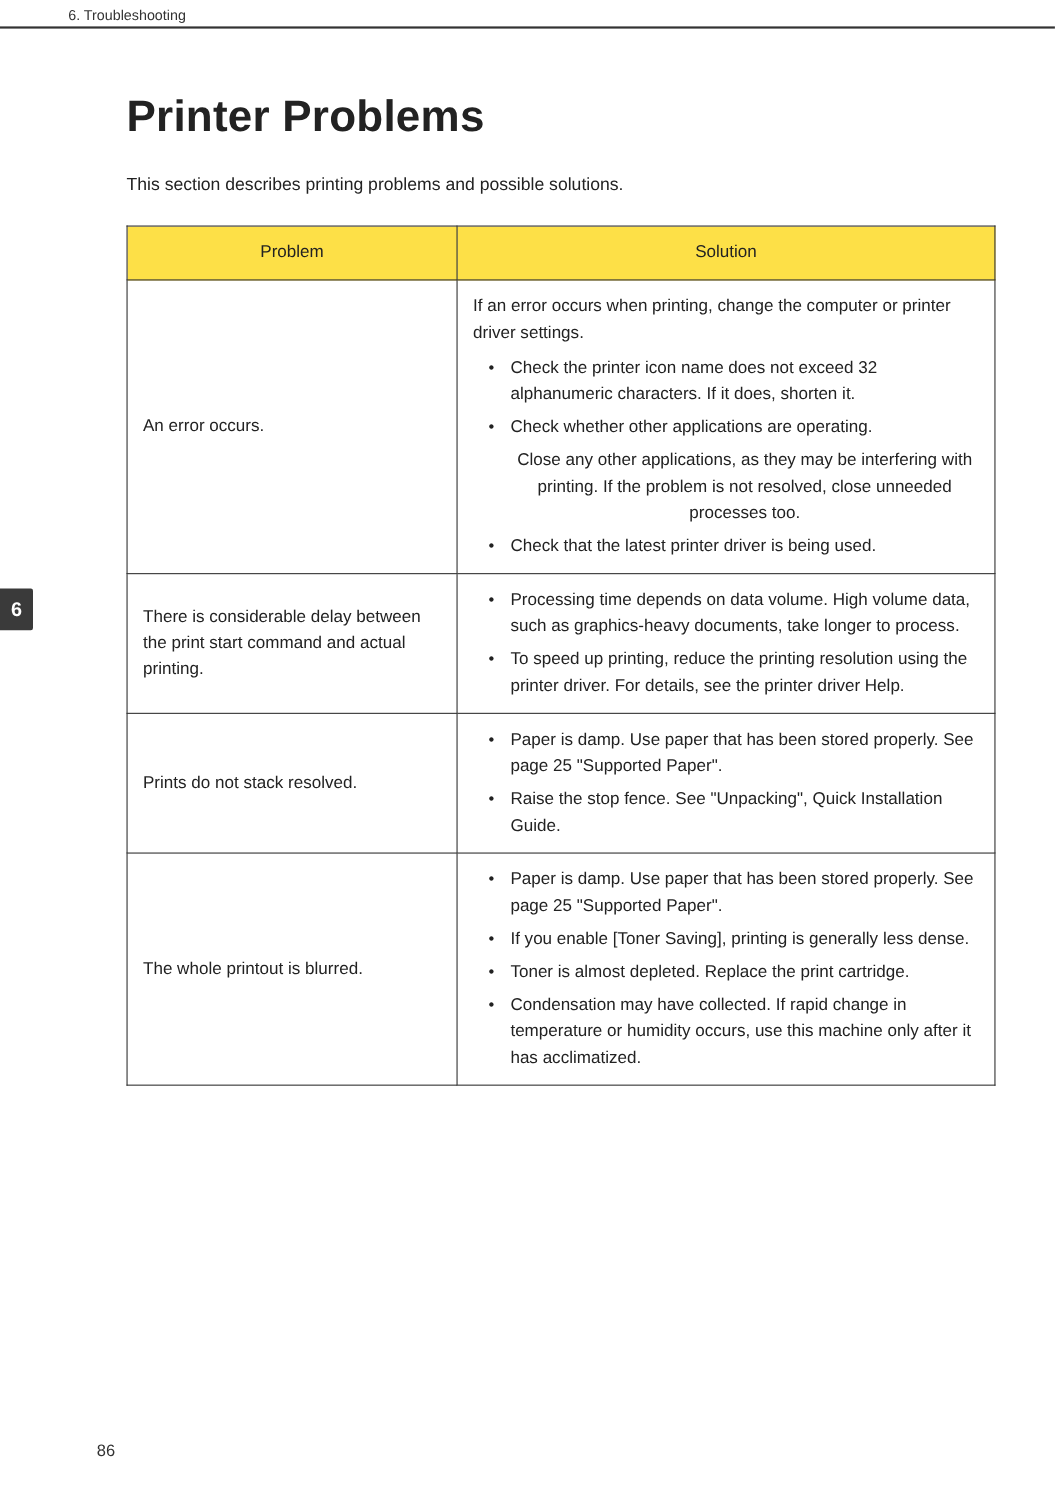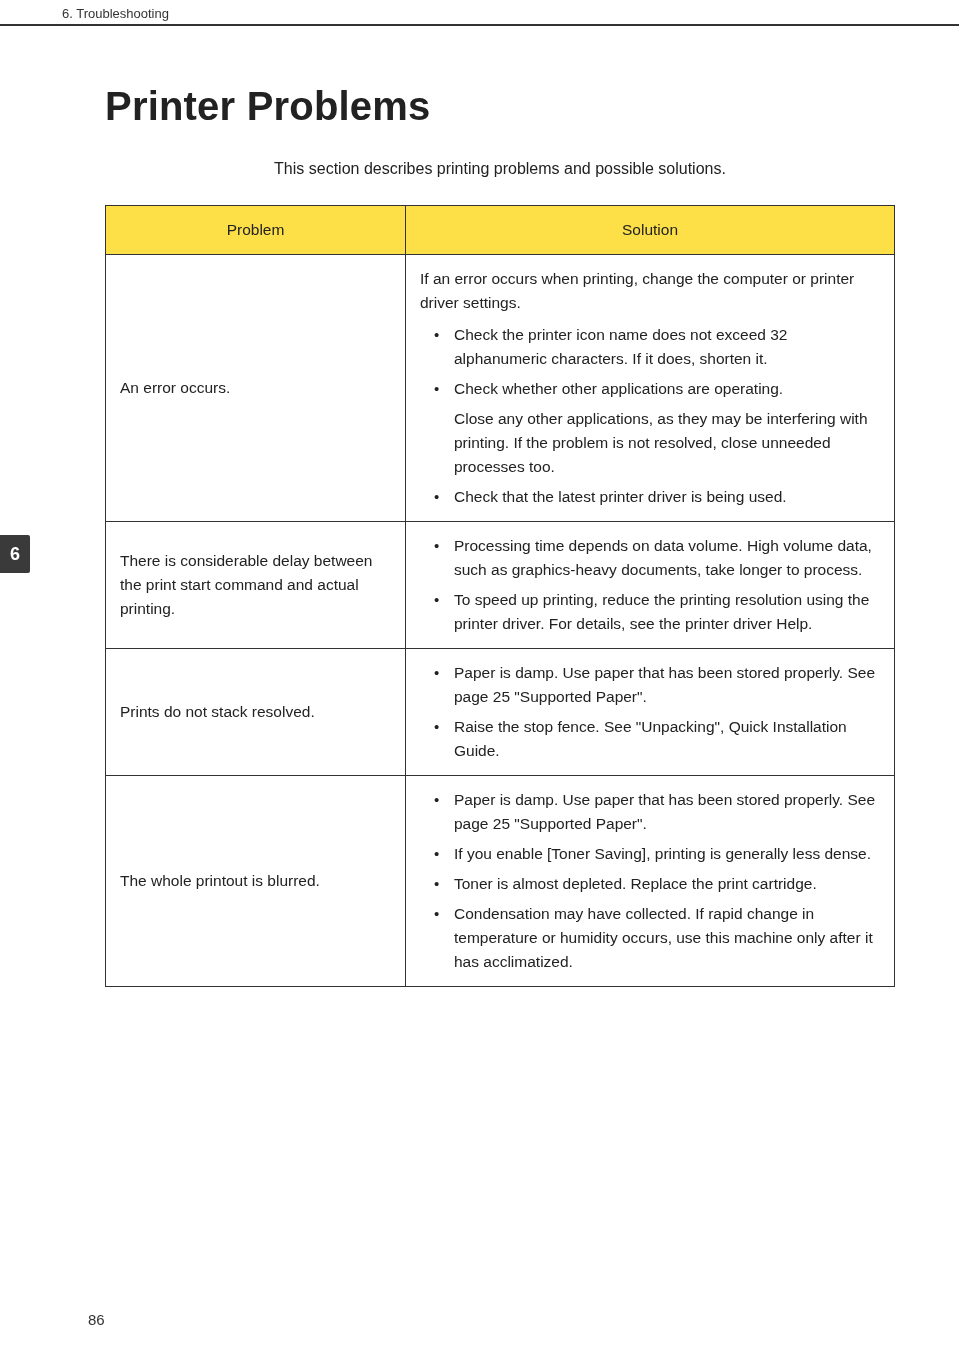--- a/index.html
+++ b/index.html
@@ -1,35 +1,35 @@
 <!DOCTYPE html>
 <html><head>
 <meta charset="utf-8">
 <style>
   * { box-sizing: border-box; margin: 0; padding: 0; }
   html, body { width: 959px; height: 1360px; background: #fff; font-family: Arial, Helvetica, sans-serif; color: #222; }
   .page { position: relative; width: 959px; height: 1360px; padding: 0; }
   .running-head { position: absolute; top: 6px; left: 62px; font-size: 13px; color: #333; }
   .head-rule { position: absolute; top: 24px; left: 0; width: 959px; height: 2px; background: #333; }
-  .content { position: absolute; top: 84px; left: 105px; width: 790px; }
+  .content { position: absolute; top: 84px; left: 115px; width: 790px; }
   h1 { font-size: 40px; font-weight: 700; letter-spacing: 0.2px; margin-bottom: 28px; }
-  .intro { font-size: 16px; margin-bottom: 24px; line-height: 1.5; text-align: center; }
+  .intro { font-size: 16px; margin-bottom: 24px; line-height: 1.5; }
 
   table { border-collapse: collapse; width: 100%; table-layout: fixed; }
   col.problem { width: 300px; }
   col.solution { width: auto; }
   th, td { border: 1px solid #333; padding: 12px 14px; font-size: 15.5px; line-height: 1.55; vertical-align: middle; }
   th { background: #fde047; font-weight: 400; text-align: center; }
   td.solution { vertical-align: top; }
   td p.pre { margin-bottom: 8px; }
   ul { list-style: none; padding-left: 20px; }
   ul li { position: relative; padding-left: 14px; margin-bottom: 6px; }
   ul li:last-child { margin-bottom: 0; }
   ul li::before { content: "•"; position: absolute; left: -6px; top: 0; font-size: 15px; }
-  ul li .sub { display: block; margin-top: 6px; }
+  ul li .sub { display: block; margin-top: 6px; text-align: center; }
 
   .side-tab { position: absolute; left: 0; top: 535px; width: 30px; height: 38px; background: #3a3a3a; color: #fff; font-size: 18px; font-weight: 700; display: flex; align-items: center; justify-content: center; border-top-right-radius: 2px; border-bottom-right-radius: 2px; }
   .page-num { position: absolute; left: 60px; bottom: 32px; font-size: 15px; color: #333; margin-left: 28px; }
 </style>
 </head>
 <body>
 
 <div class="page">
   <div class="running-head">6. Troubleshooting</div>
   <div class="head-rule"></div>

